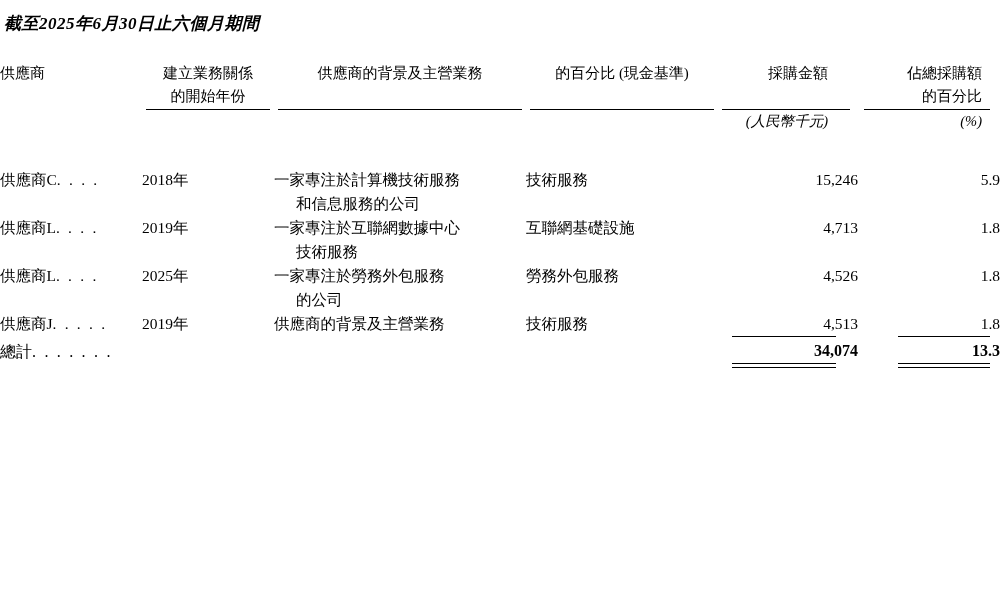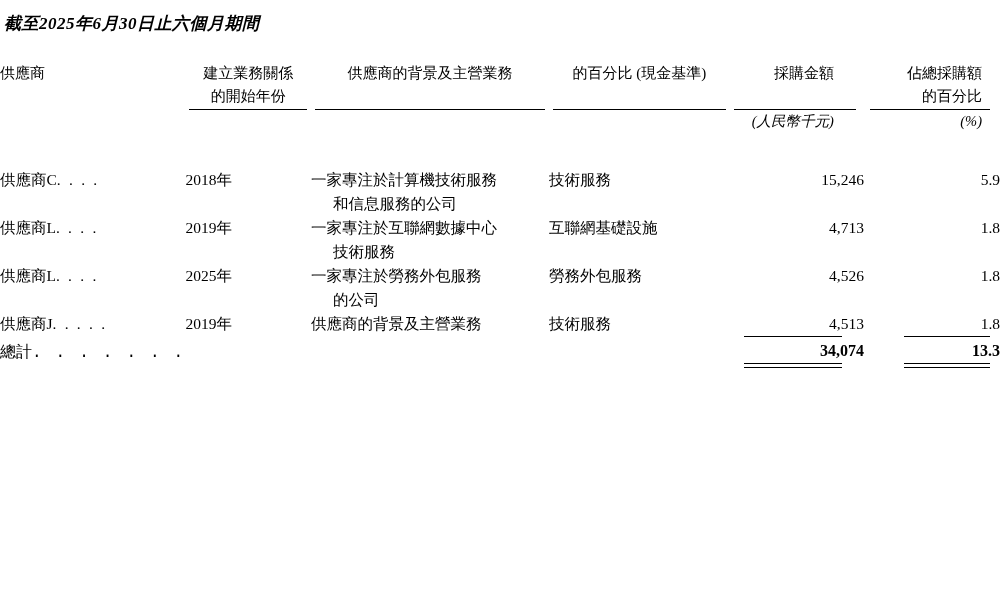--- a/index.html
+++ b/index.html
@@ -141,21 +141,20 @@
     padding-top: 14px;
     padding-bottom: 4px;
     font-weight: normal;
   }
   .total-row .cell-num,
   .total-row .cell-pct {
     font-weight: bold;
   }
   .total-label {
     white-space: nowrap;
-    font-family: Liberation Mono, monospace;
   }
   .double-rule td {
     padding: 0;
     height: 10px;
   }
   .double-rule .line {
     border-top: 1px solid #000;
     border-bottom: 1px solid #000;
     height: 3px;
     margin-right: 10px;

